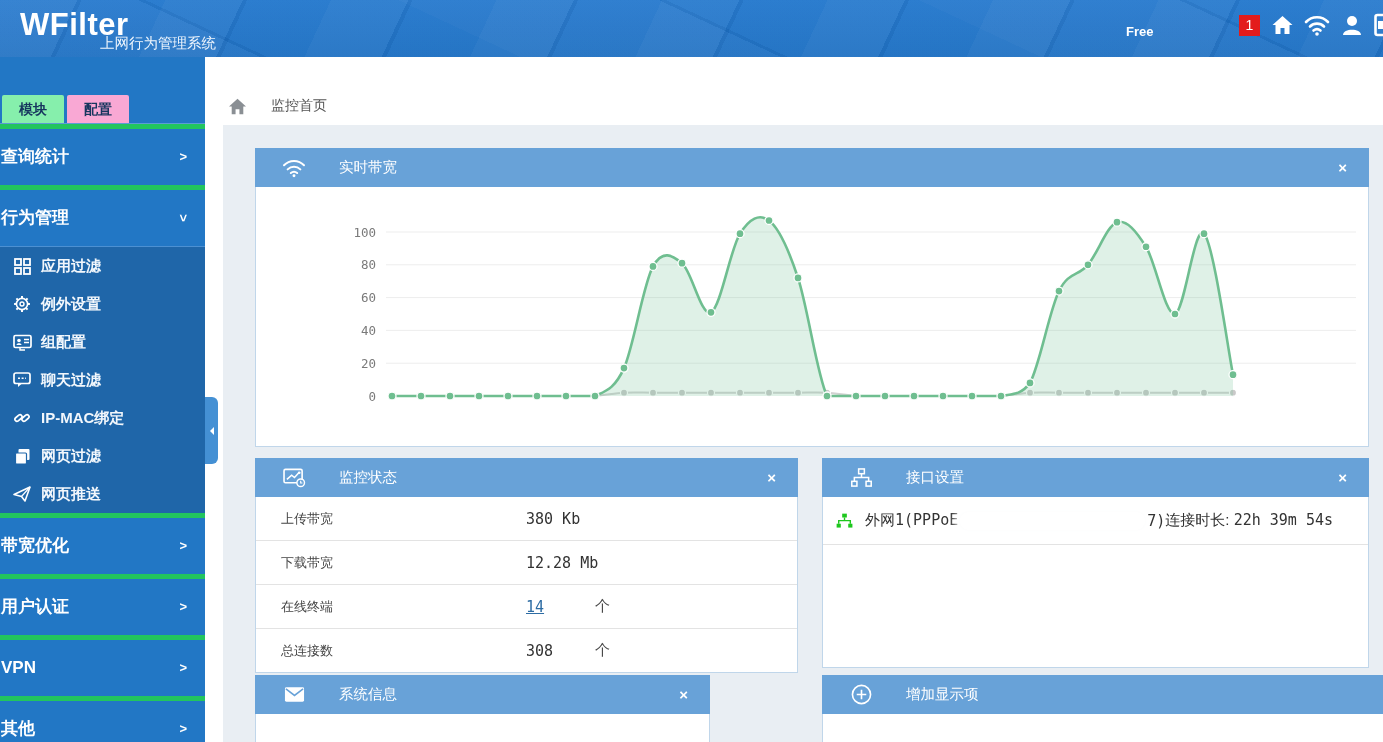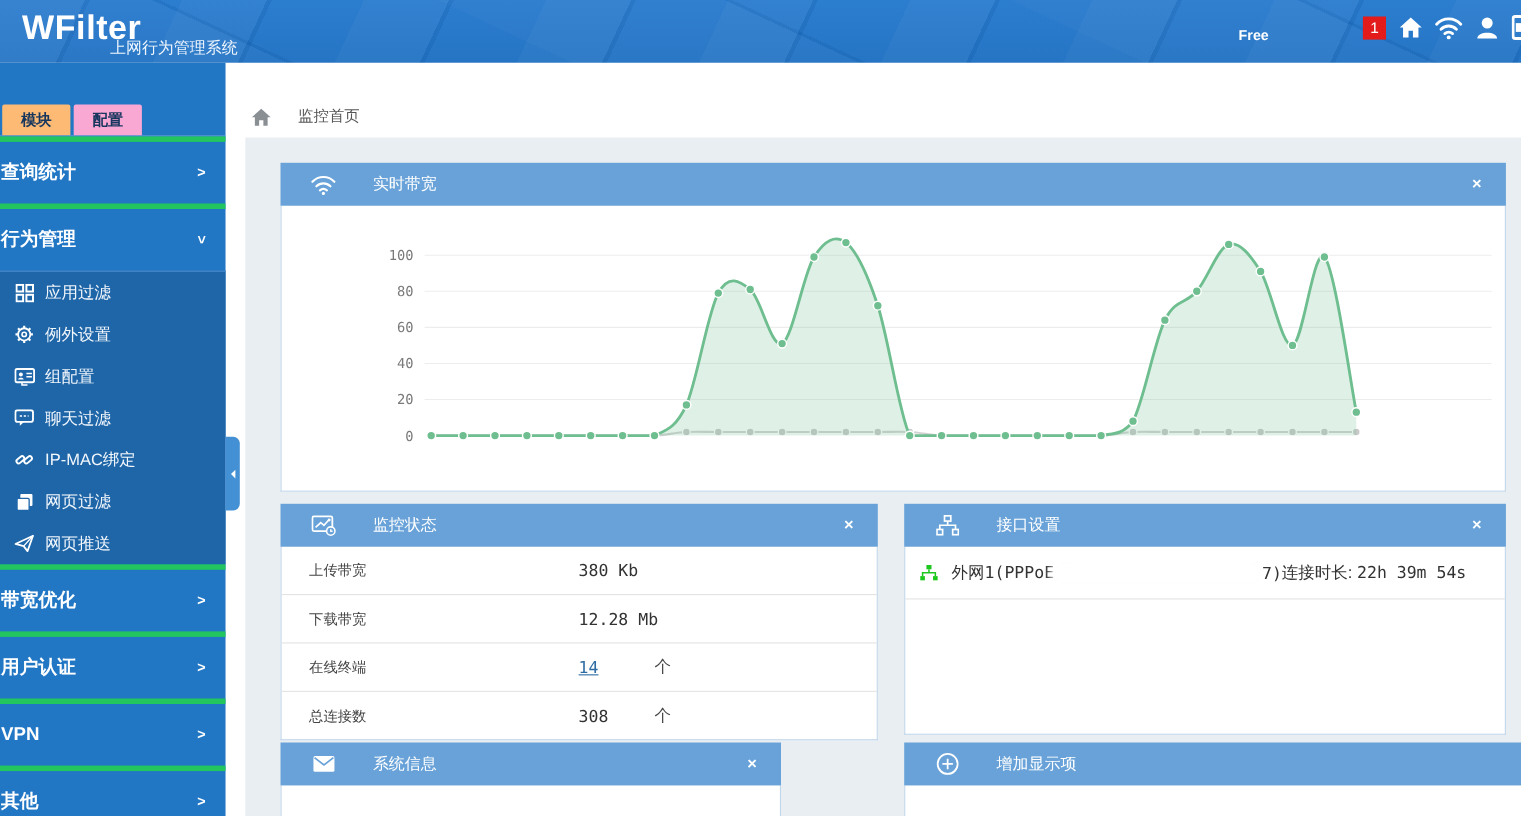--- a/index.html
+++ b/index.html
@@ -21,28 +21,28 @@
          align-items:center;justify-content:center;}
   .ticon{width:26px;height:26px;display:flex;align-items:center;justify-content:center;}
   .ticon svg{display:block;}
   .logout-part{width:10px;height:24px;overflow:hidden;margin-right:-1px;}
 
   
   .sidebar{position:absolute;left:0;top:57px;width:205px;height:685px;background:#2277c5;z-index:20;}
   .tabs{display:flex;gap:3px;padding:38px 0 0 2px;border-bottom:1px solid #5c9bd6;}
   .tab{height:28px;line-height:28px;padding:0 17px;font-size:14px;font-weight:bold;color:#16365e;
        background:#f9a8d4;border-radius:2px 2px 0 0;}
-  .tab.active{background:#fdba74;}
+  .tab.active{background:#86efac;}
   .menu-item{height:56px;line-height:56px;color:#fff;font-size:17px;font-weight:600;
              padding-left:1px;position:relative;border-top:5px solid #22c55e;}
   .menu-item:first-child{border-top:none;}
   .menu-item .arrow{position:absolute;right:18px;top:0;font-size:13px;font-weight:bold;}
   .menu-item .arrow.down{transform:rotate(90deg);display:inline-block;line-height:56px;height:56px;}
   .submenu{background:#1f66a9;border-top:1px solid #4c90d2;}
-  .sub-item{height:38px;display:flex;align-items:center;color:#f2f7fc;font-size:15px;padding-left:12px;}
+  .sub-item{height:38px;display:flex;align-items:center;color:#f2f7fc;font-size:15px;padding-left:12px;font-weight:bold;}
   .sub-item .sicon{width:20px;height:20px;margin-right:9px;display:flex;align-items:center;justify-content:center;}
   .collapse-handle{position:absolute;left:205px;top:397px;width:13px;height:67px;background:#4490d4;
      border-radius:0 6px 6px 0;z-index:21;display:flex;align-items:center;justify-content:center;}
   .collapse-handle:after{content:"";width:0;height:0;border:4px solid transparent;border-right-color:#fff;margin-left:-4px;}
 
   
   .content-white{position:absolute;left:205px;top:57px;width:1178px;height:685px;background:#fff;}
   .content-gray{position:absolute;left:223px;top:125px;width:1160px;height:617px;background:#e9eef3;}
   .breadcrumb{position:absolute;left:228px;top:97px;display:flex;align-items:center;z-index:5;}
   .breadcrumb .crumb-label{margin-left:24px;font-size:14px;color:#555;}

